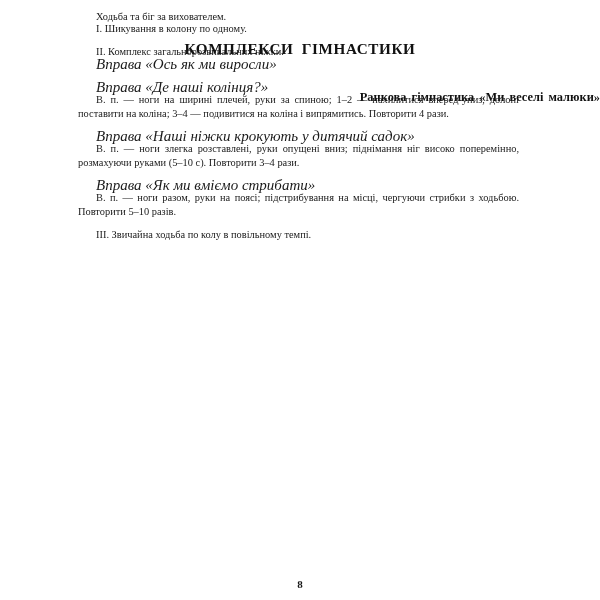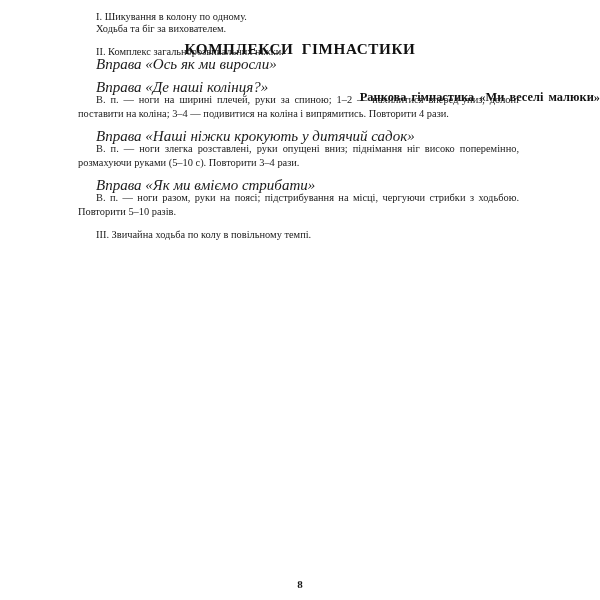--- a/index.html
+++ b/index.html
@@ -87,22 +87,22 @@
 <div class="page">
 
   <h1 class="doc-title">КОМПЛЕКСИ  ГІМНАСТИКИ</h1>
 
   <h2 class="doc-subtitle">Ранкова гімнастика  «Ми веселі малюки»</h2>
 
   <div class="content">
 
     <div class="gap-lg"></div>
 
+    <p class="section-line">Ходьба та біг за вихователем.</p>
     <p class="section-line">I. Шикування в колону по одному.</p>
-    <p class="section-line">Ходьба та біг за вихователем.</p>
 
     <div class="gap-md"></div>
 
     <p class="section-line">II. Комплекс загальнорозвивальних ніжки.</p>
 
     <p class="ex-heading">Вправа «Ось як ми виросли»</p>
 
     <div class="gap-md"></div>
 
     <p class="ex-heading">Вправа «Де наші колінця?»</p>

